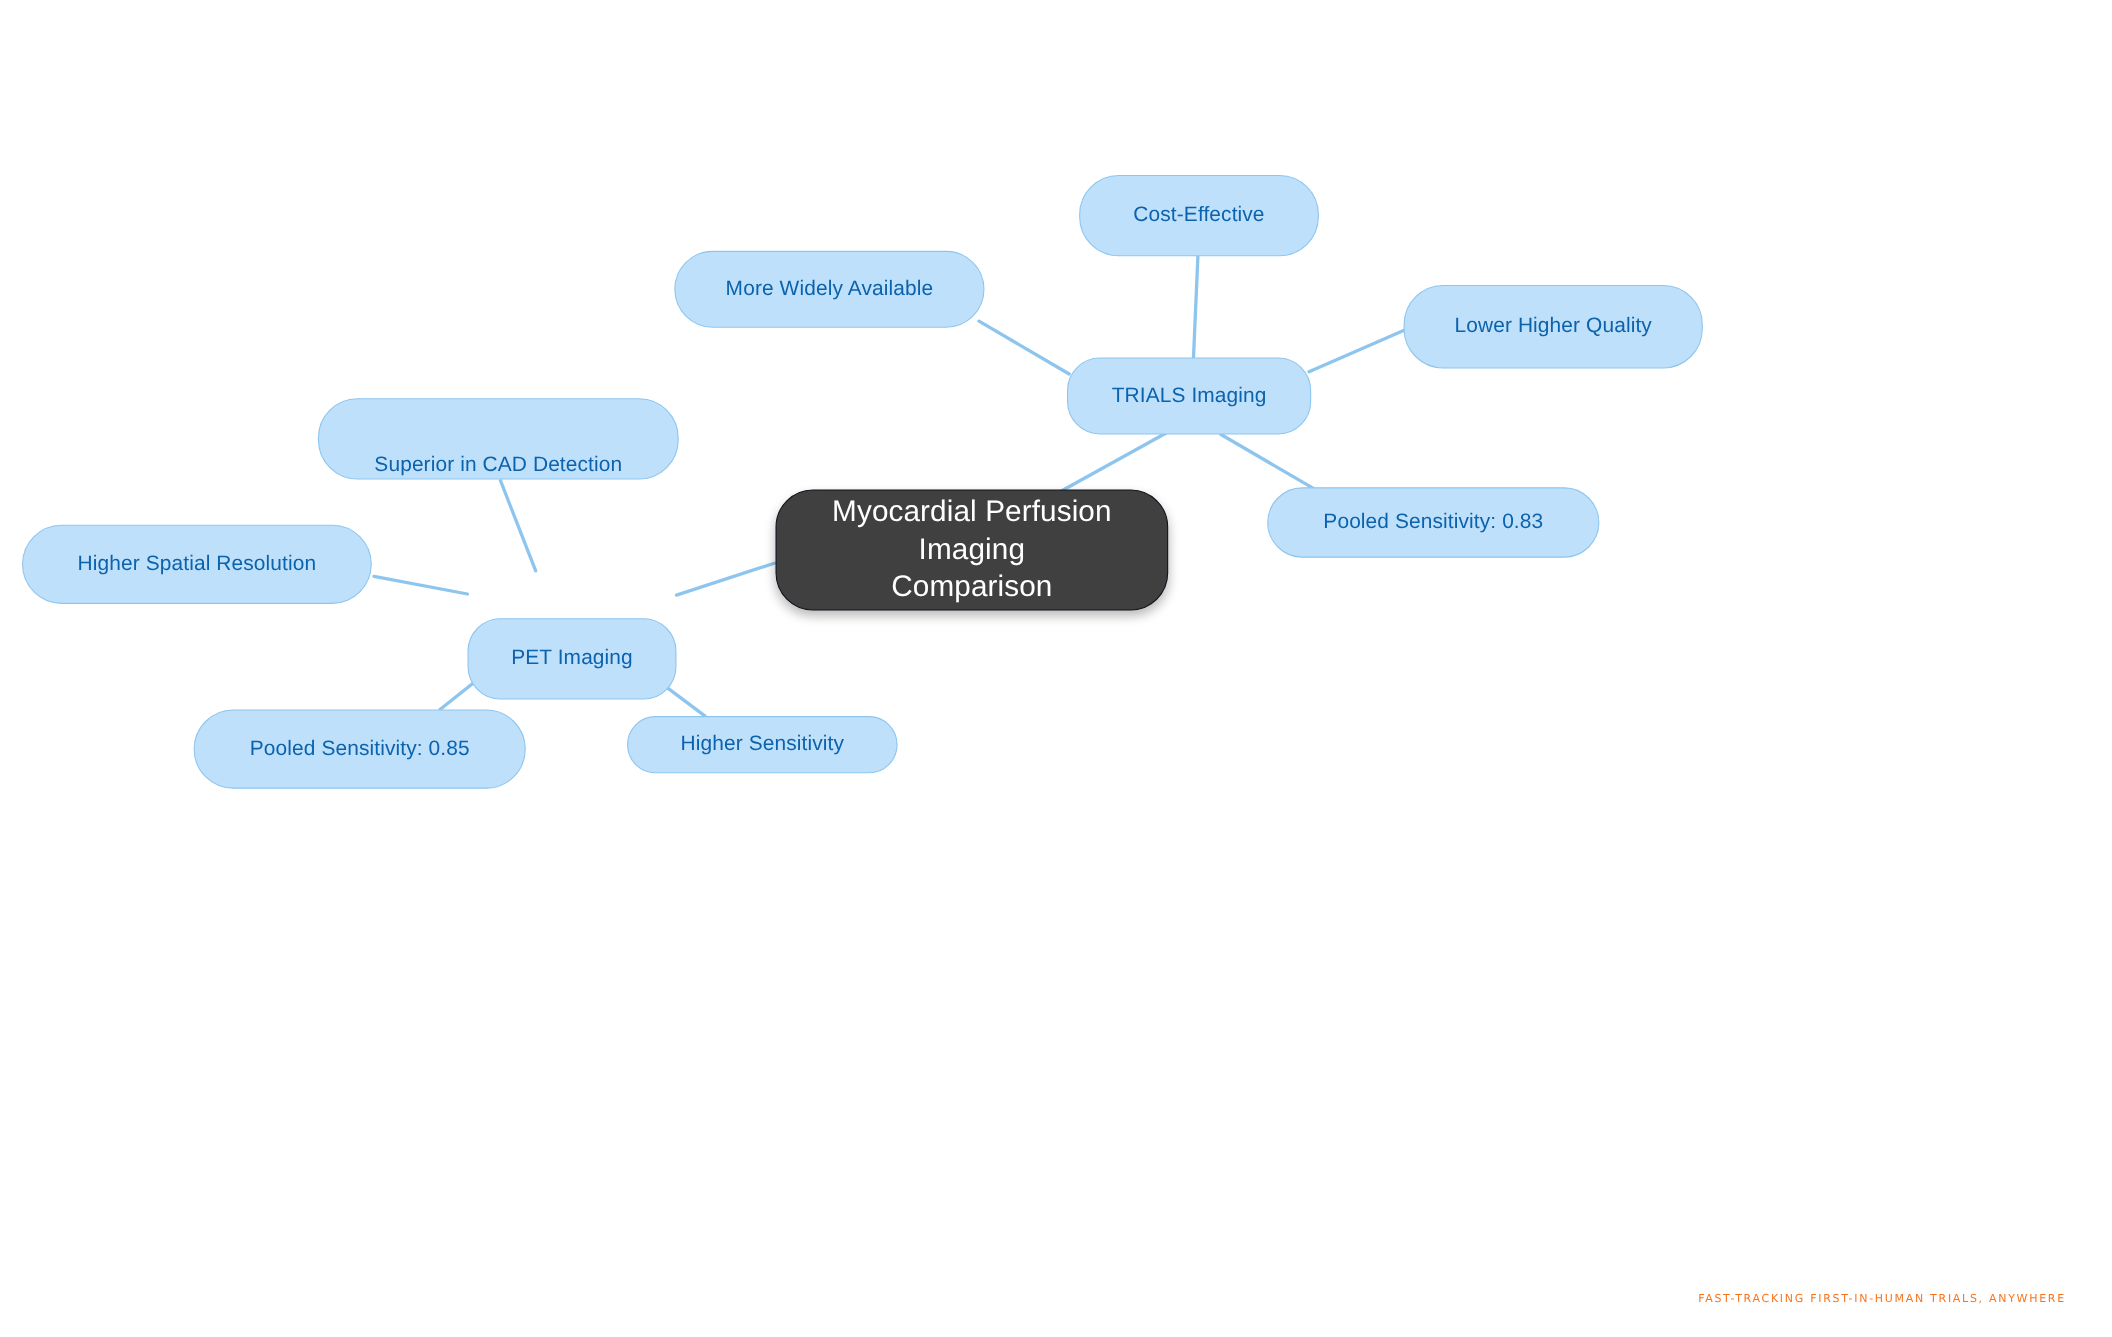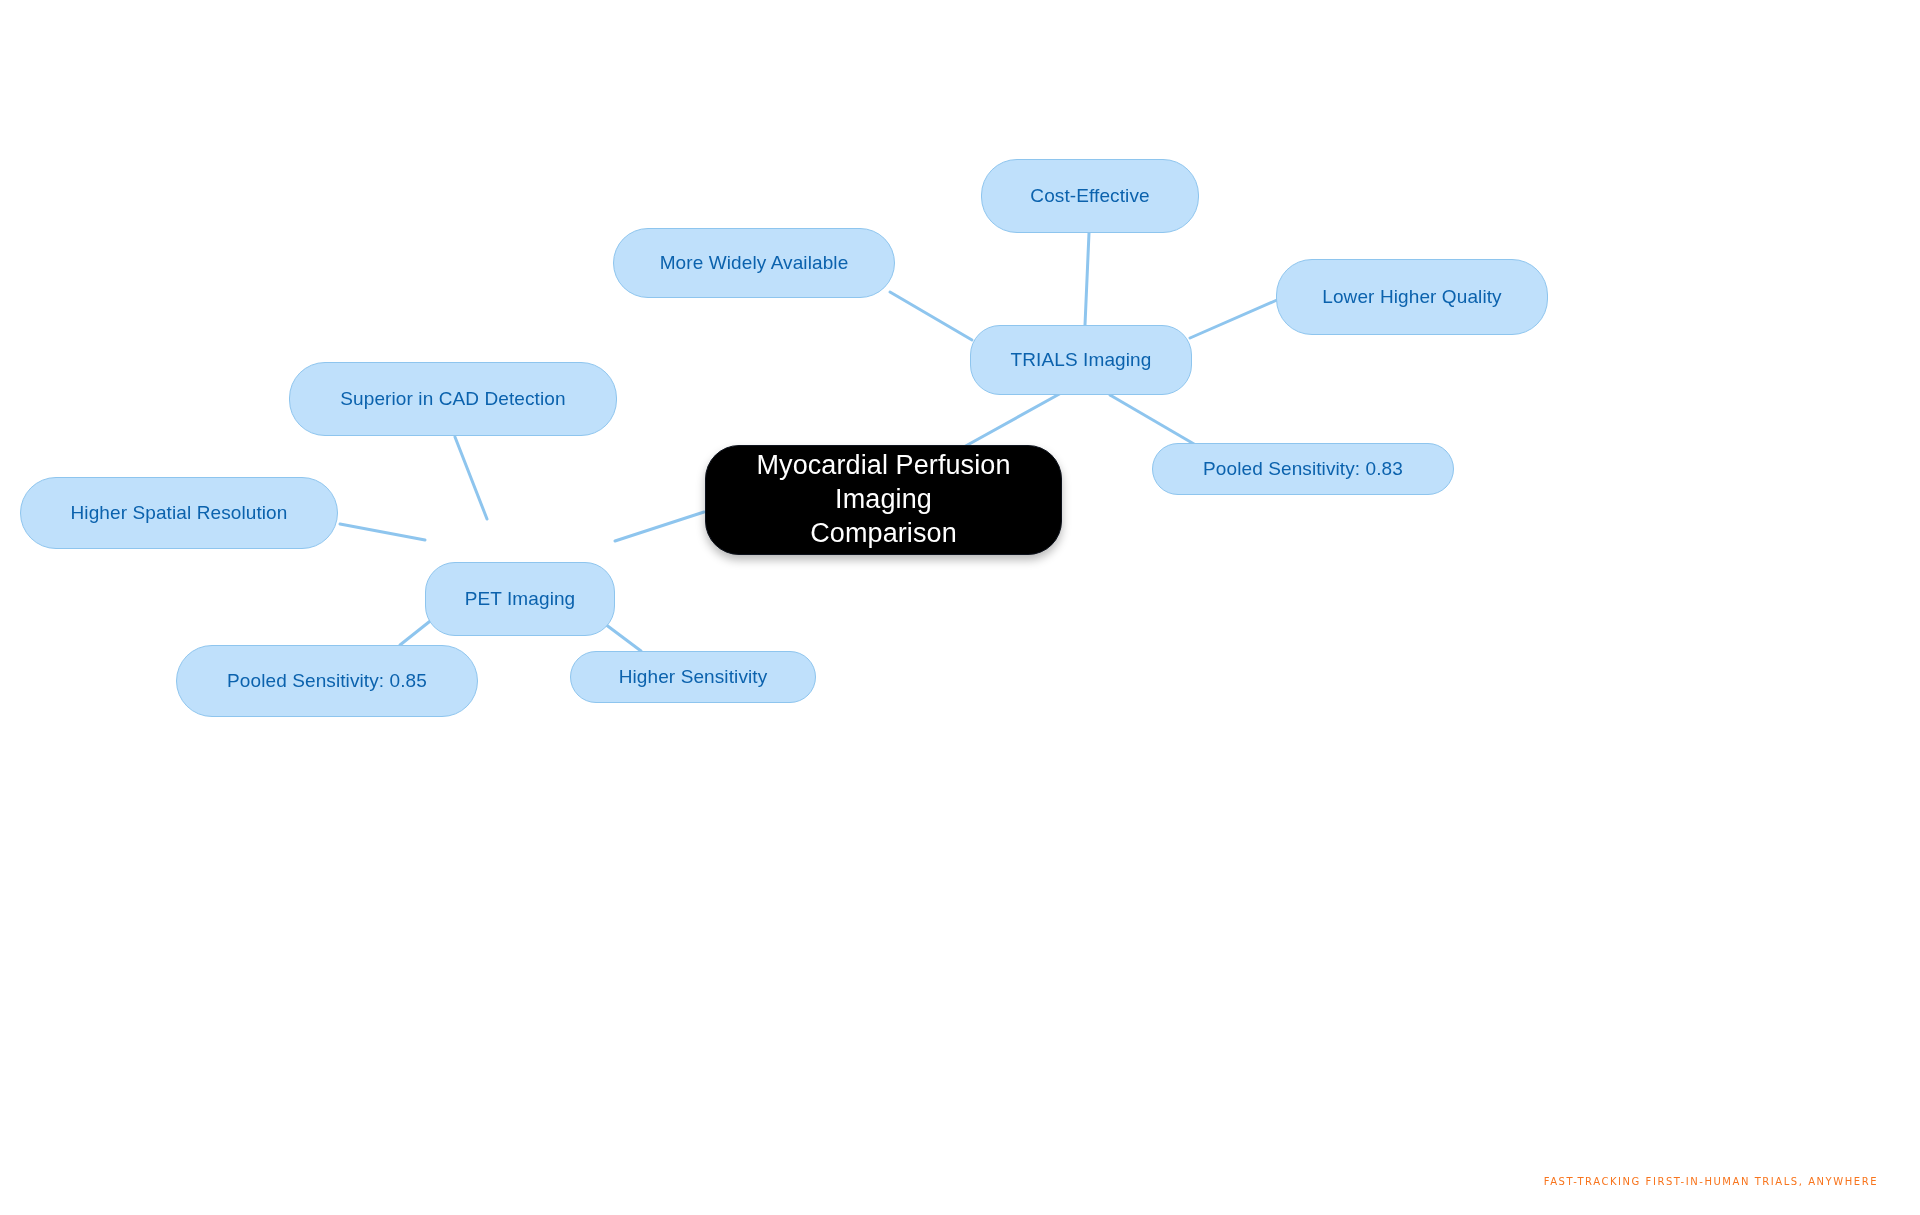--- a/index.html
+++ b/index.html
@@ -51,21 +51,21 @@
     font-size: 19px;
     font-weight: 400;
     letter-spacing: 0.1px;
   }
 
   .node.branch {
     border-radius: 30px;
   }
 
   .node.root {
-    background: #000000;
+    background: #404040;
     border: 1px solid #0e131d;
     color: #ffffff;
     font-size: 27px;
     border-radius: 34px;
     box-shadow: 0 5px 10px rgba(0,0,0,0.28);
     letter-spacing: 0.1px;
   }
 
   
   #logo {
@@ -118,22 +118,22 @@
     </svg>
 
   <div id="nodes">
       <div class="node root" style="left: 705px; top: 445px; width: 357px; height: 110px;"><span>Myocardial Perfusion Imaging
 Comparison</span></div>
       <div class="node branch" style="left: 425px; top: 518px; width: 190px; height: 74px; margin-top: 44px;"><span>PET Imaging</span></div>
       <div class="node branch" style="left: 970px; top: 325px; width: 222px; height: 70px;"><span>TRIALS Imaging</span></div>
       <div class="node leaf" style="left: 981px; top: 159px; width: 218px; height: 74px;"><span>Cost-Effective</span></div>
       <div class="node leaf" style="left: 613px; top: 228px; width: 282px; height: 70px;"><span>More Widely Available</span></div>
       <div class="node leaf" style="left: 1276px; top: 259px; width: 272px; height: 76px;"><span>Lower Higher Quality</span></div>
-      <div class="node leaf" style="left: 1152px; top: 443px; width: 302px; height: 52px; text-align: right;"><span>Pooled Sensitivity: 0.83</span></div>
-      <div class="node leaf" style="left: 289px; top: 362px; width: 328px; height: 74px;"><span>Superior in CAD Detection</span></div>
+      <div class="node leaf" style="left: 1152px; top: 443px; width: 302px; height: 64px; text-align: right;"><span>Pooled Sensitivity: 0.83</span></div>
+      <div class="node leaf" style="left: 289px; top: 362px; width: 328px; height: 74px; align-items: flex-end;"><span>Superior in CAD Detection</span></div>
       <div class="node leaf" style="left: 20px; top: 477px; width: 318px; height: 72px;"><span>Higher Spatial Resolution</span></div>
       <div class="node leaf" style="left: 176px; top: 645px; width: 302px; height: 72px;"><span>Pooled Sensitivity: 0.85</span></div>
       <div class="node leaf" style="left: 570px; top: 651px; width: 246px; height: 52px;"><span>Higher Sensitivity</span></div>
     </div>
 
 </div>
 
 <div id="logo">
   <div class="tagline">FAST-TRACKING FIRST-IN-HUMAN TRIALS, ANYWHERE</div>
 </div>

